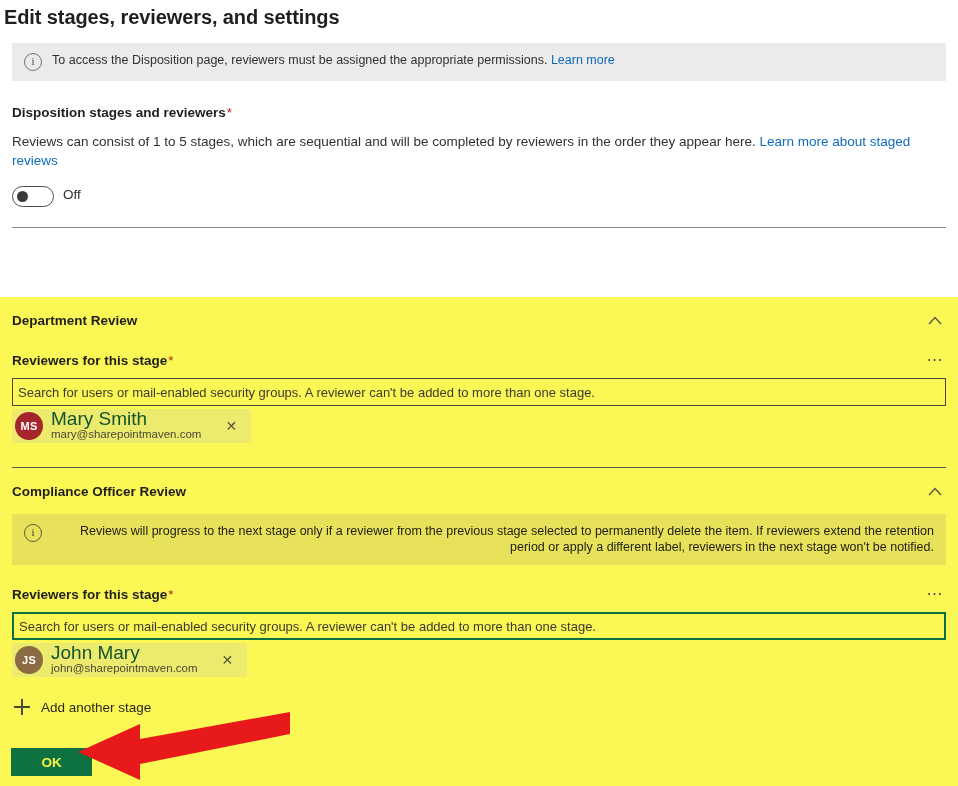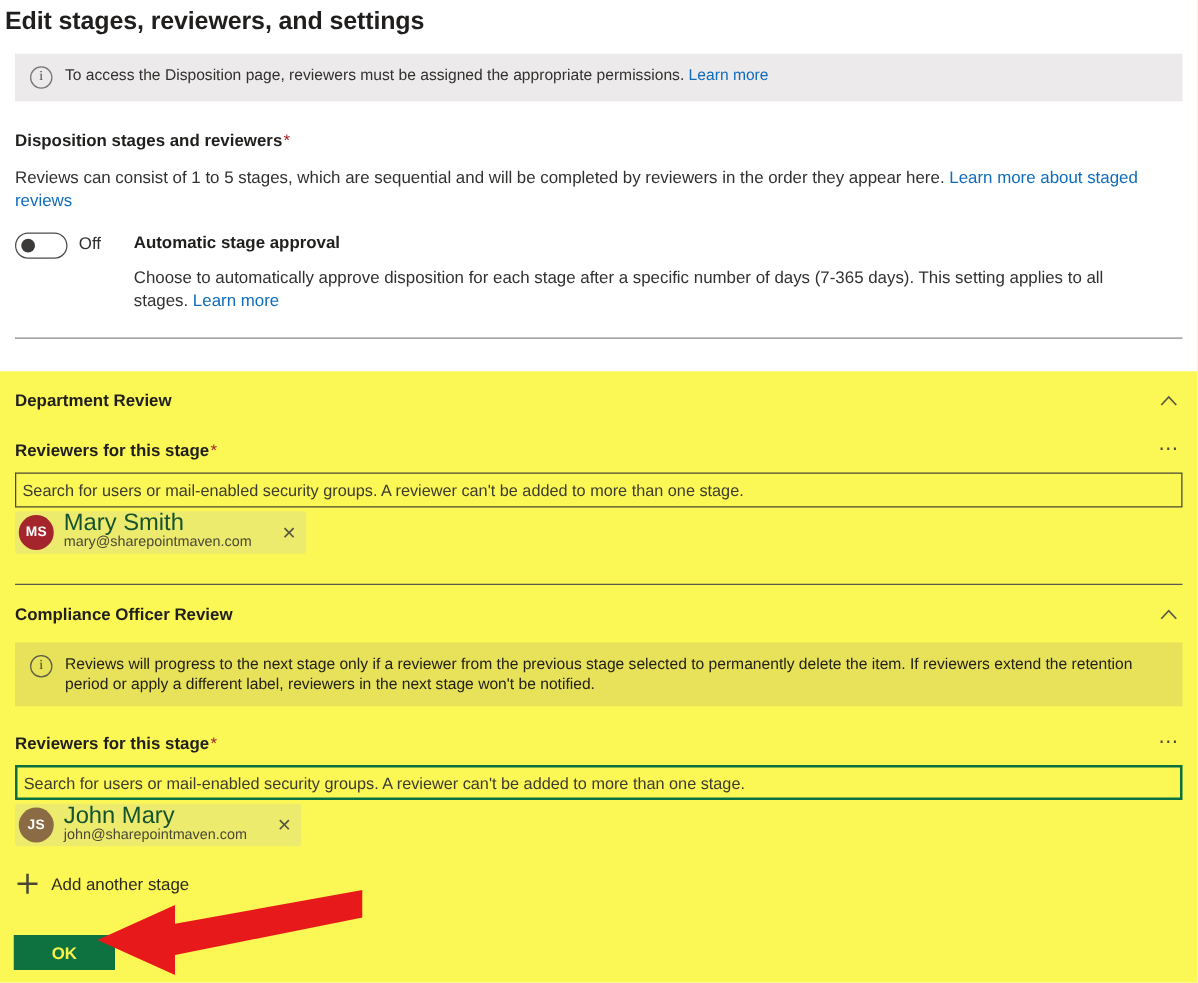--- a/index.html
+++ b/index.html
@@ -216,21 +216,21 @@
     padding-left: 5px;
   }
 
   
   .chip {
     display: inline-flex;
     align-items: center;
     margin: 3px 0 0 12px;
     background: #edeb6e;
     border-radius: 3px;
-    padding: 3px 6px 3px 3px;
+    padding: 3px 12px 3px 3px;
     height: 34px;
     box-sizing: border-box;
   }
   .avatar {
     width: 28px;
     height: 28px;
     border-radius: 50%;
     color: #ffffff;
     font-size: 11px;
     font-weight: bold;
@@ -272,20 +272,21 @@
     box-sizing: border-box;
   }
   .infobox-yellow .info-icon {
     border-color: #5e5c47;
     color: #3d3c2e;
   }
   .infobox-yellow .infobar-text {
     font-size: 12.5px;
     color: #232218;
     line-height: 16px;
+    text-align: right;
   }
 
   
   .add-stage {
     display: flex;
     align-items: center;
     margin: 22px 0 0 14px;
     cursor: pointer;
     width: fit-content;
   }
@@ -357,27 +358,20 @@
   <div class="desc">
     <span>Reviews can consist of 1 to 5 stages, which are sequential and will be completed by reviewers in the order they appear here.</span>
     <a class="link" href="#">Learn more about staged reviews</a>
   </div>
 
   <div class="toggle-row">
     <div class="toggle">
       <div class="knob"></div>
     </div>
     <div class="toggle-state">Off</div>
-    <div class="toggle-body">
-      <div class="toggle-title">Automatic stage approval</div>
-      <div class="toggle-desc">
-        <span>Choose to automatically approve disposition for each stage after a specific number of days (7-365 days). This setting applies to all stages.</span>
-        <a class="link" href="#">Learn more</a>
-      </div>
-    </div>
   </div>
 </div>
 
 <div class="divider"></div>
 
 <div class="highlight">
 
   <div>
     <div class="stage-header">
       <div class="stage-title">Department Review</div>

